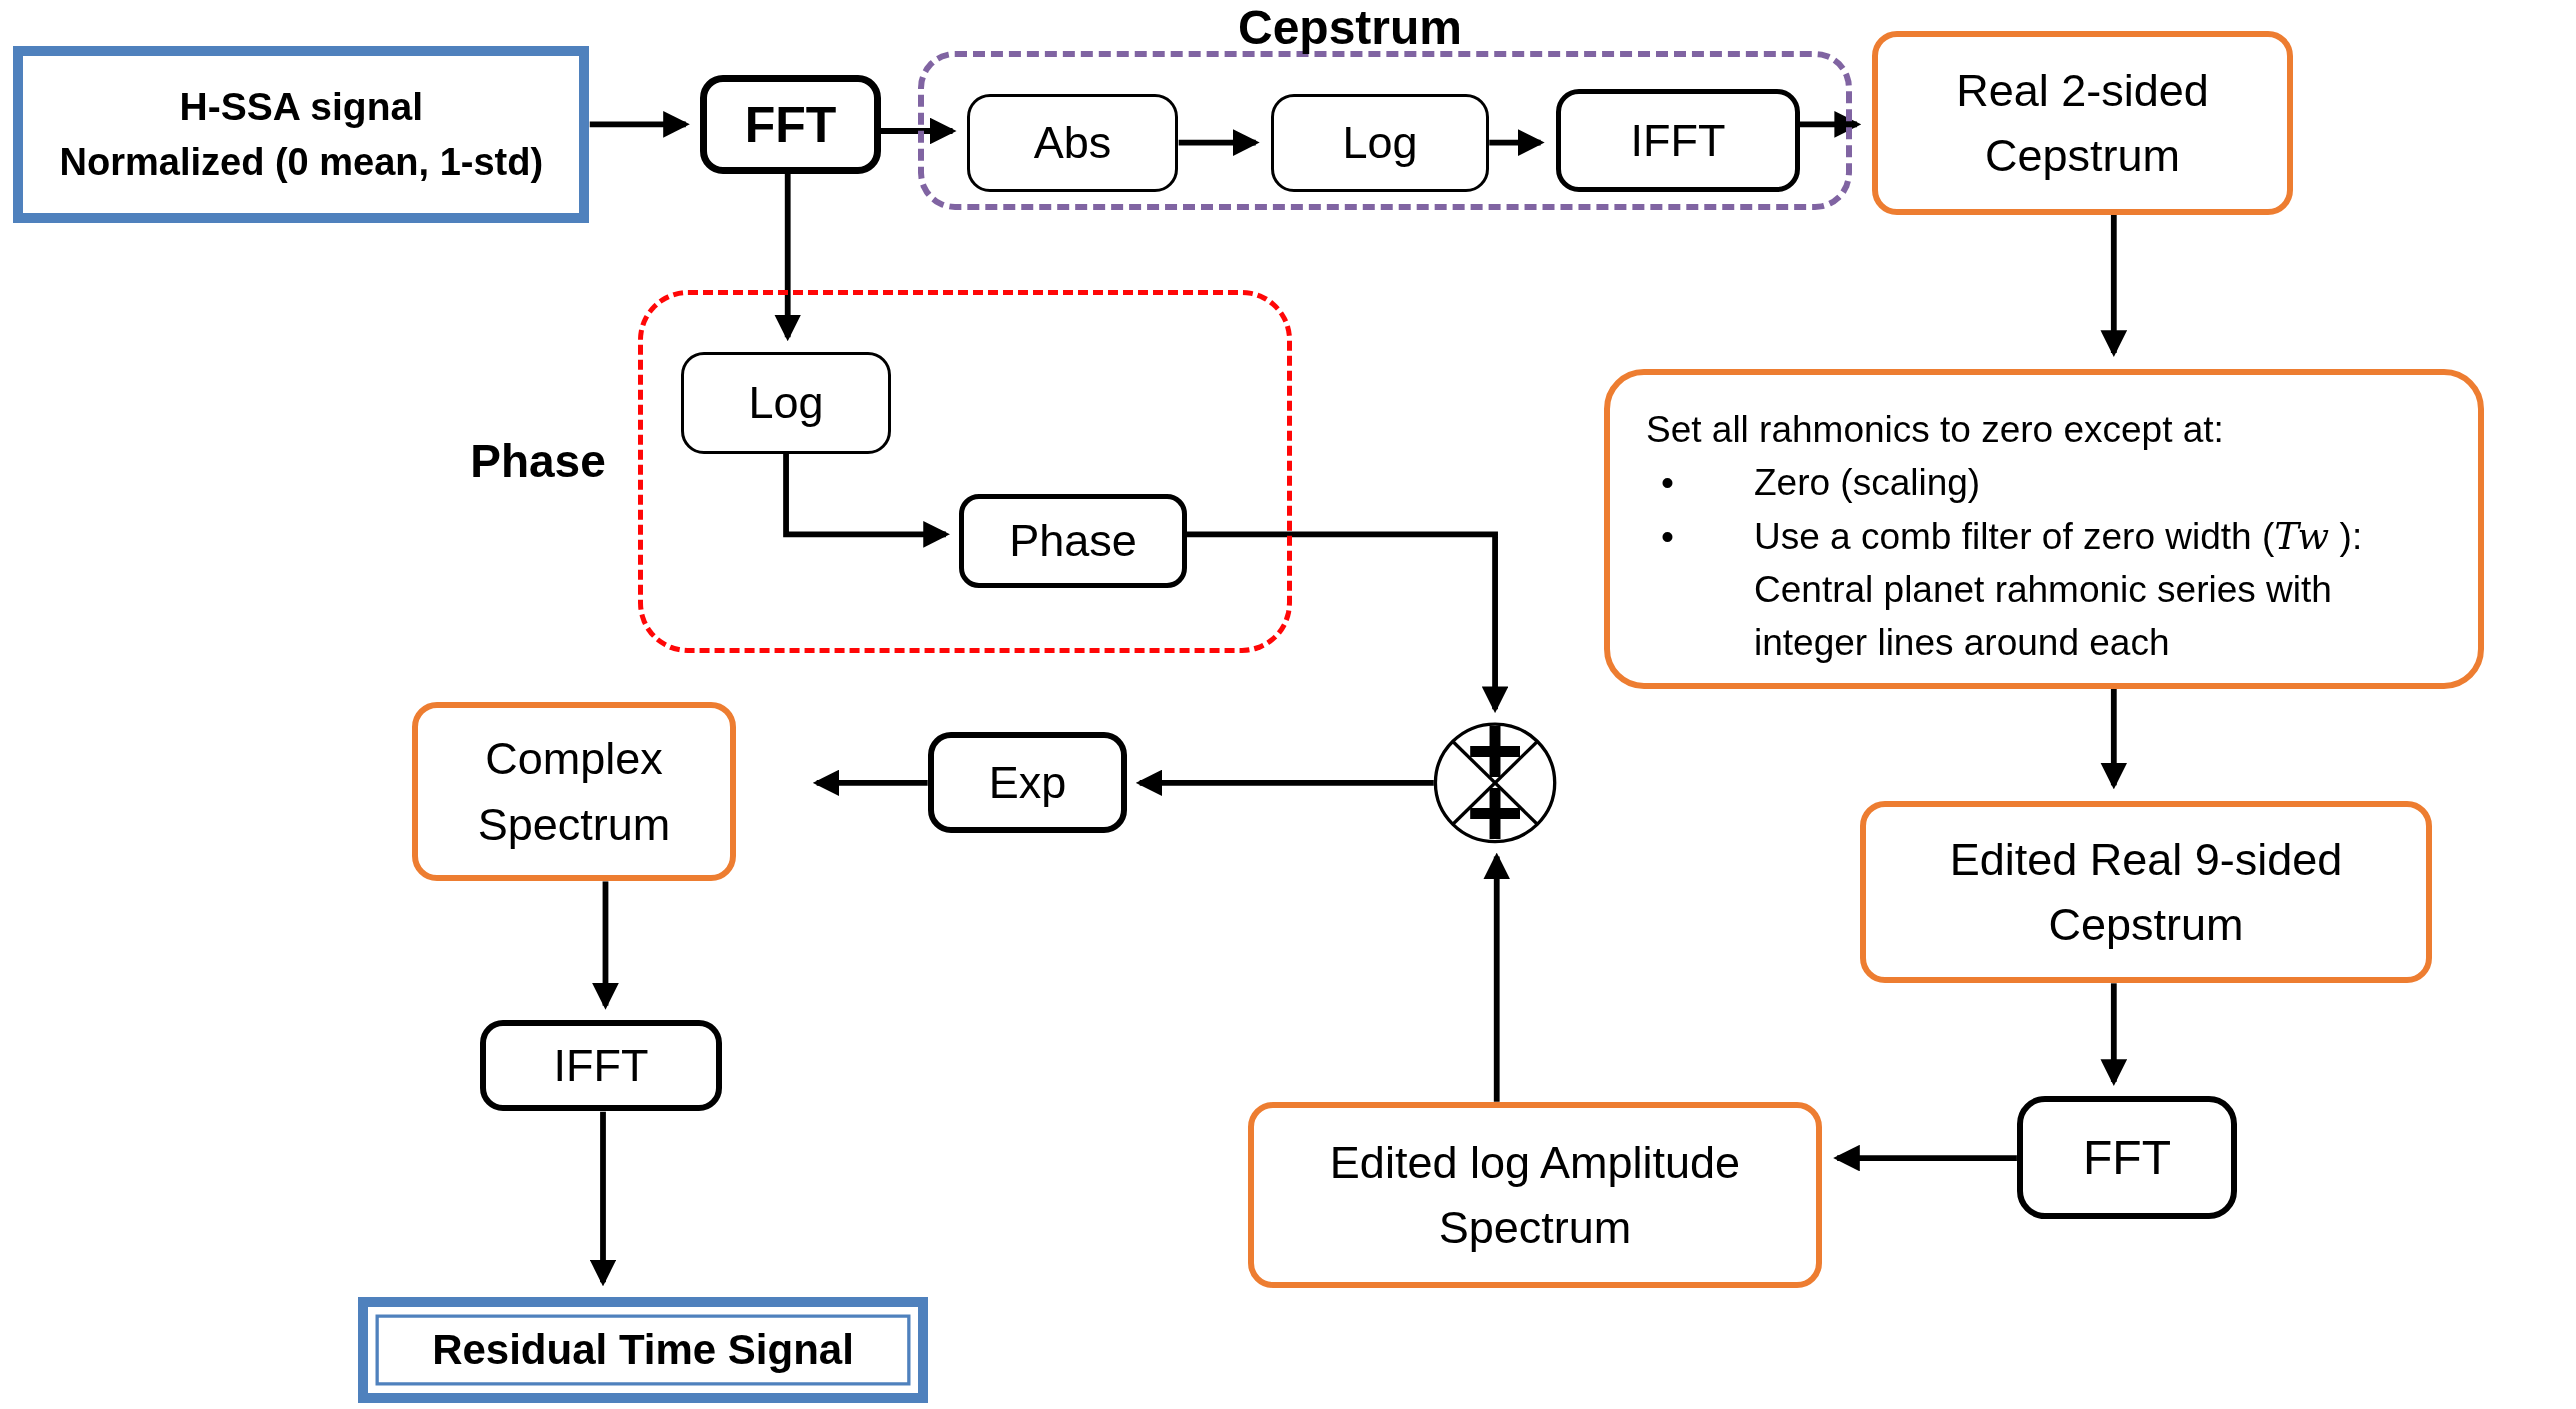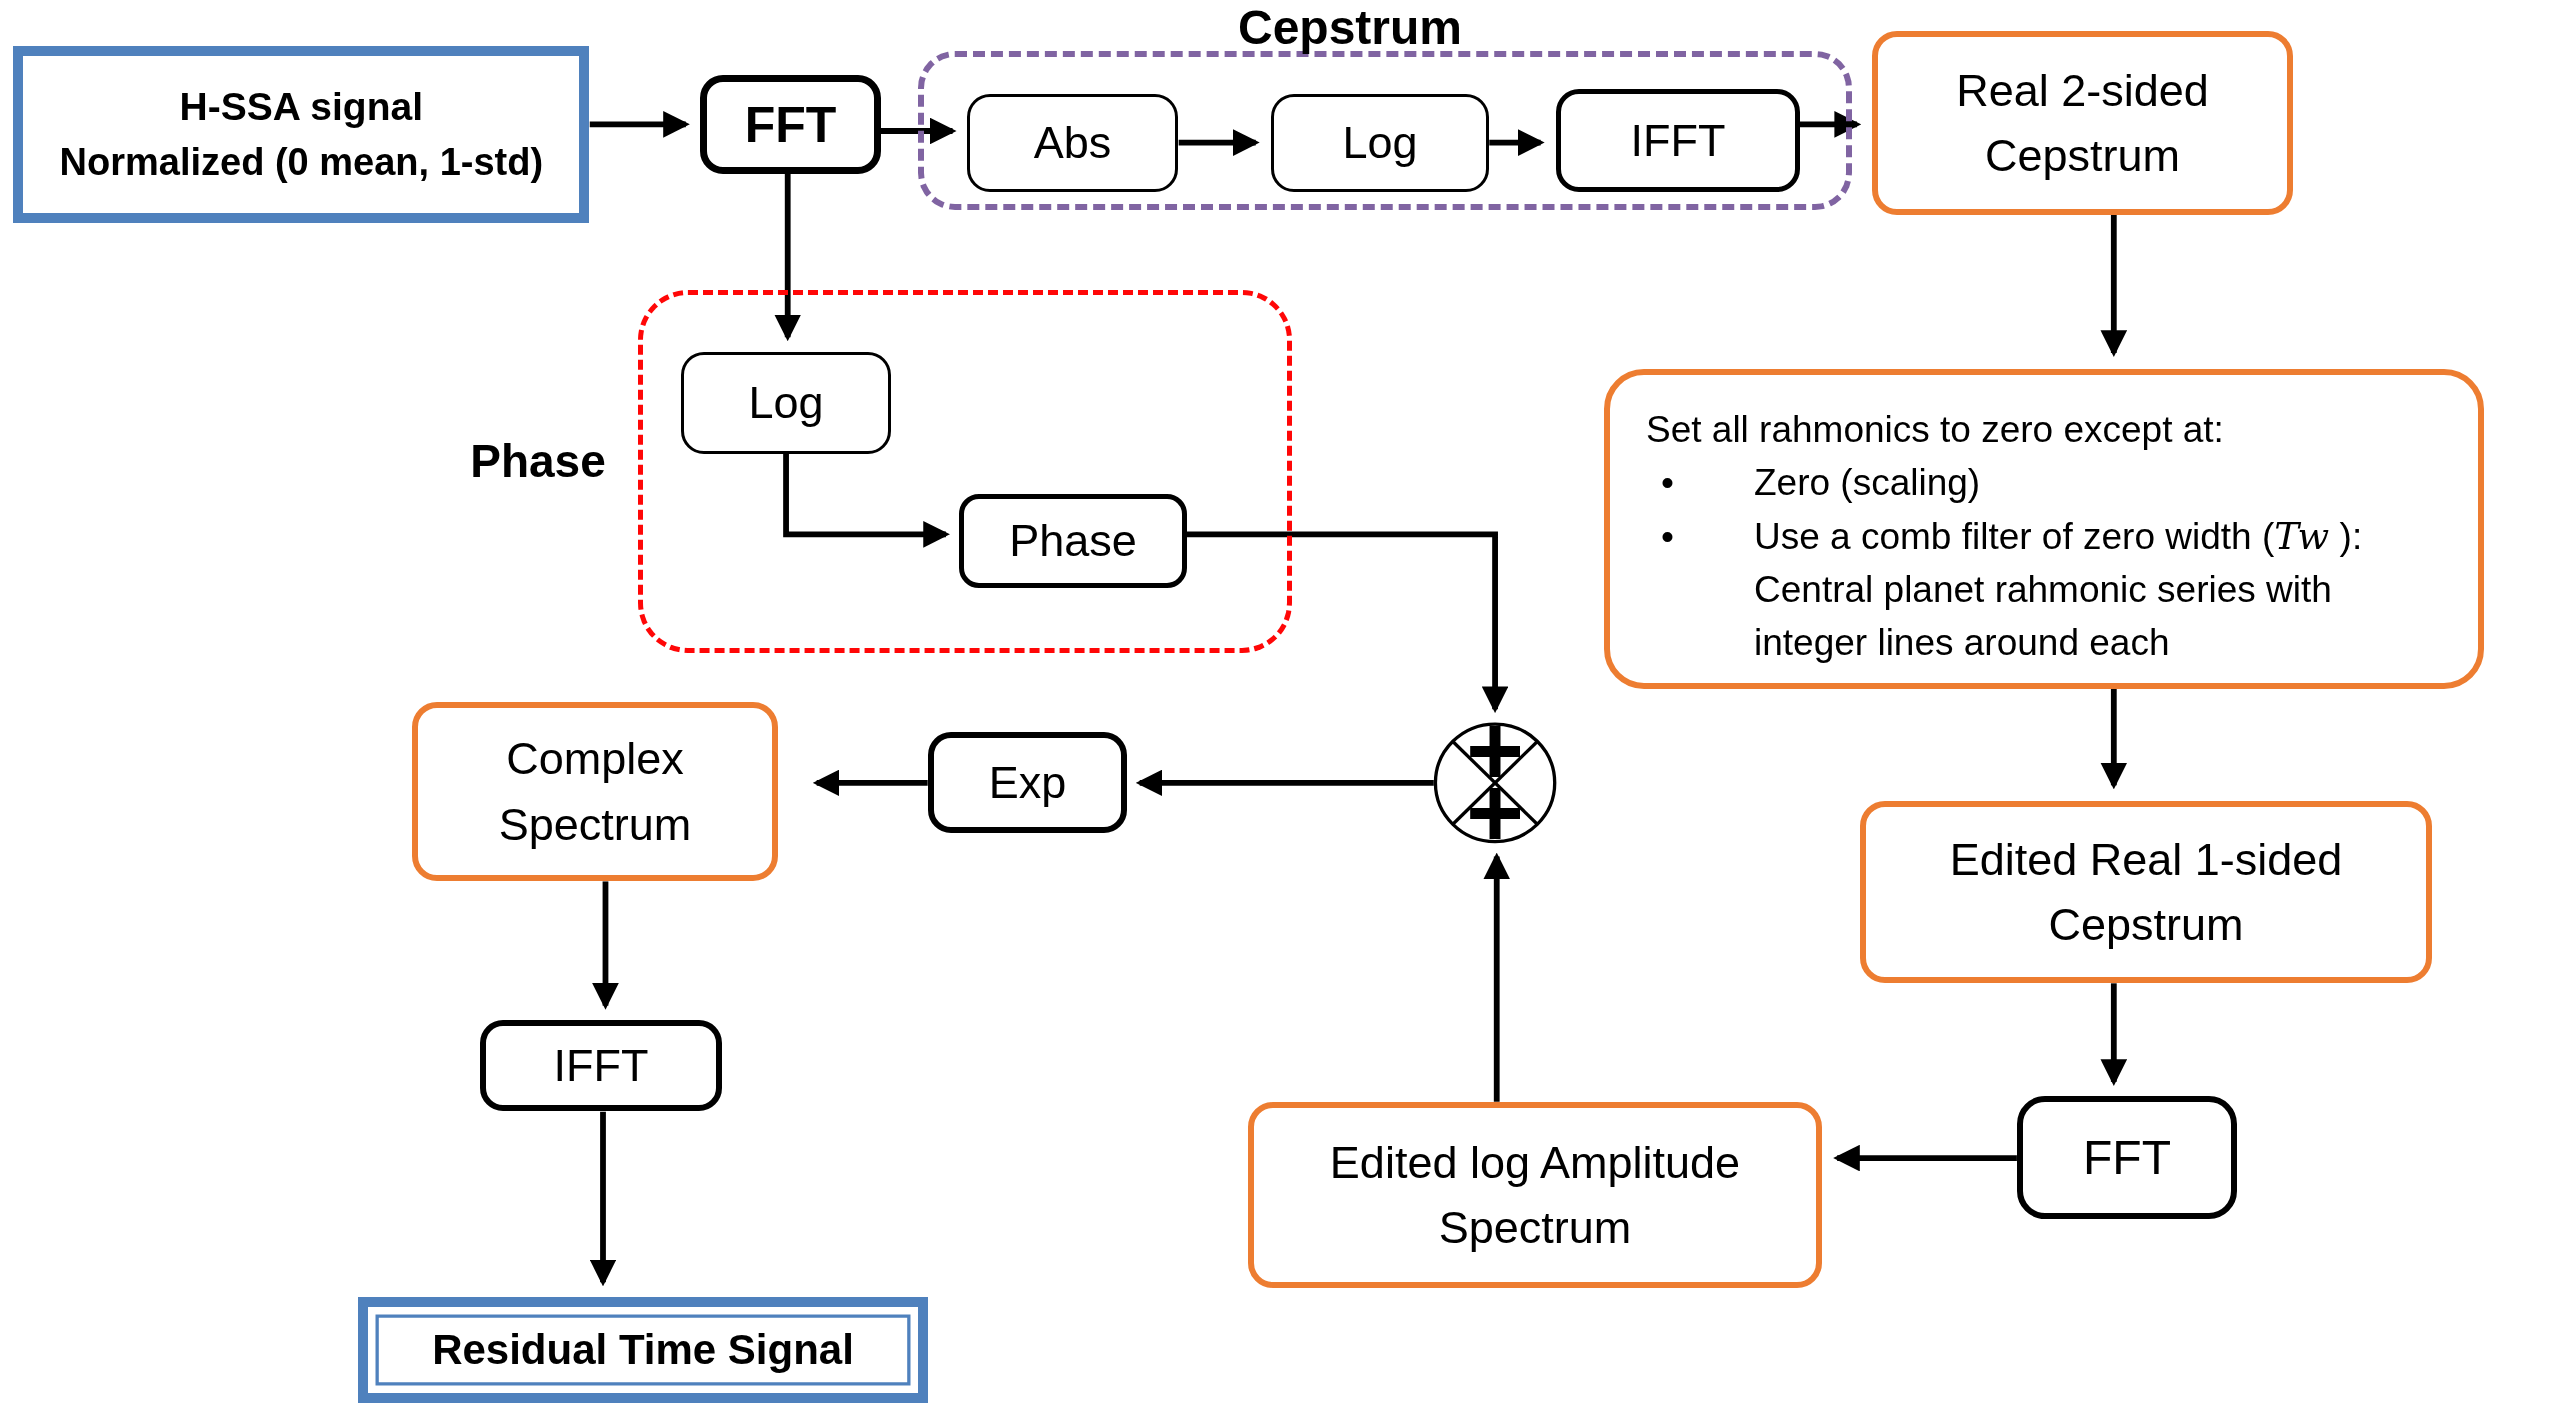--- a/index.html
+++ b/index.html
@@ -99,37 +99,37 @@
       <span class="rahm-bullet"></span>
       <span>Central planet rahmonic series with</span>
     </div>
     <div class="rahm-item">
       <span class="rahm-bullet"></span>
       <span>integer lines around each</span>
     </div>
   </div>
 
   <div class="node orange-box" style="left:1860px;top:801px;width:572px;height:182px;">
-    <div>Edited Real 1-sided</div>
+    <div>Edited Real 9-sided</div>
     <div>Cepstrum</div>
   </div>
 
   <div class="node black-box" style="left:2017px;top:1096px;width:220px;height:123px;border-radius:28px;font-size:48px;">FFT</div>
 
   <div class="node orange-box" style="left:1248px;top:1102px;width:574px;height:186px;">
     <div>Edited log Amplitude</div>
     <div>Spectrum</div>
   </div>
 
   <div class="node black-box thin" style="left:681px;top:352px;width:210px;height:102px;">Log</div>
   <div class="node black-box mid" style="left:959px;top:494px;width:228px;height:94px;border-radius:20px;">Phase</div>
 
   <div class="node black-box" style="left:928px;top:732px;width:199px;height:101px;">Exp</div>
 
-  <div class="node orange-box" style="left:412px;top:702px;width:366px;height:179px;align-items:center;">
+  <div class="node orange-box" style="left:412px;top:702px;width:324px;height:179px;align-items:center;">
     <div>Complex</div>
     <div>Spectrum</div>
   </div>
 
   <div class="node black-box" style="left:480px;top:1020px;width:242px;height:91px;">IFFT</div>
 
   <div class="node blue-box residual-box" style="left:358px;top:1297px;width:570px;height:106px;">
     <div class="bold" style="font-size:42px;">Residual Time Signal</div>
   </div>
 

